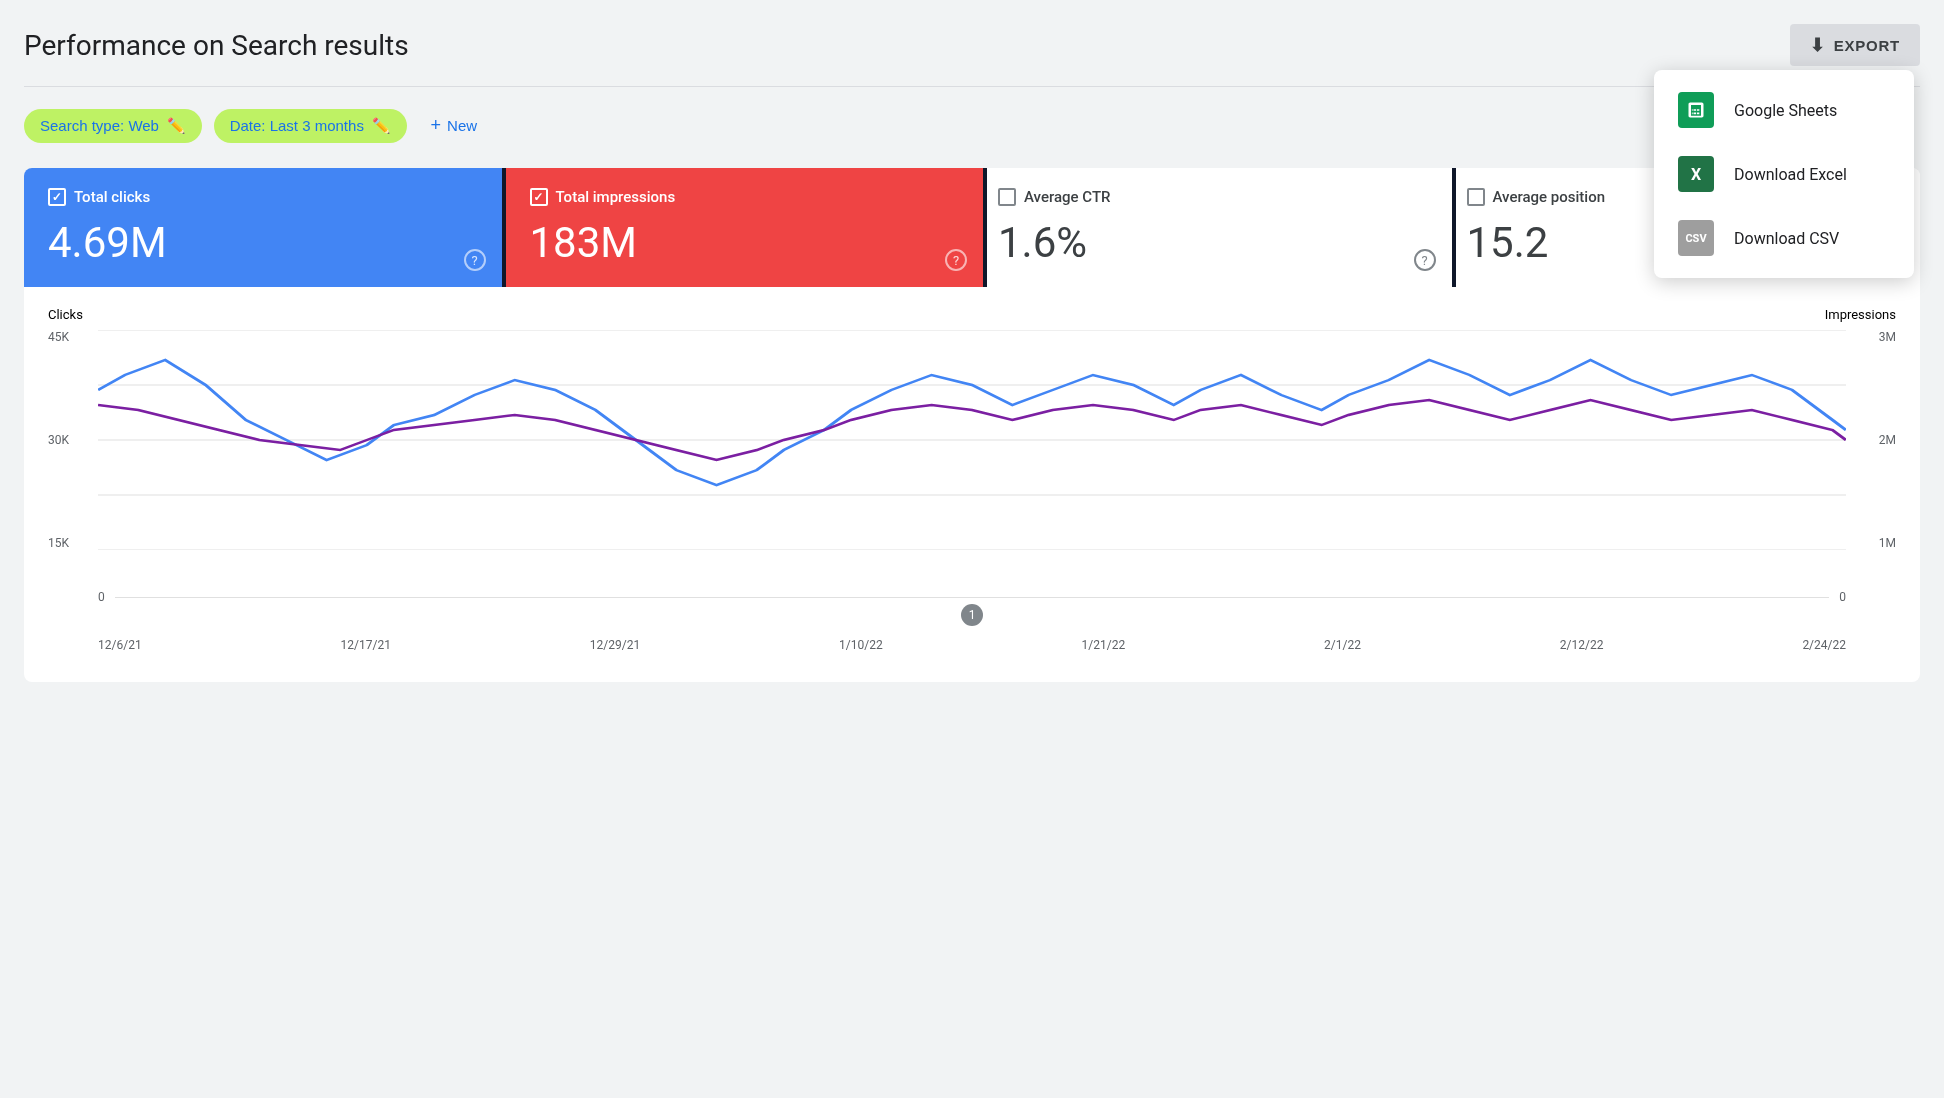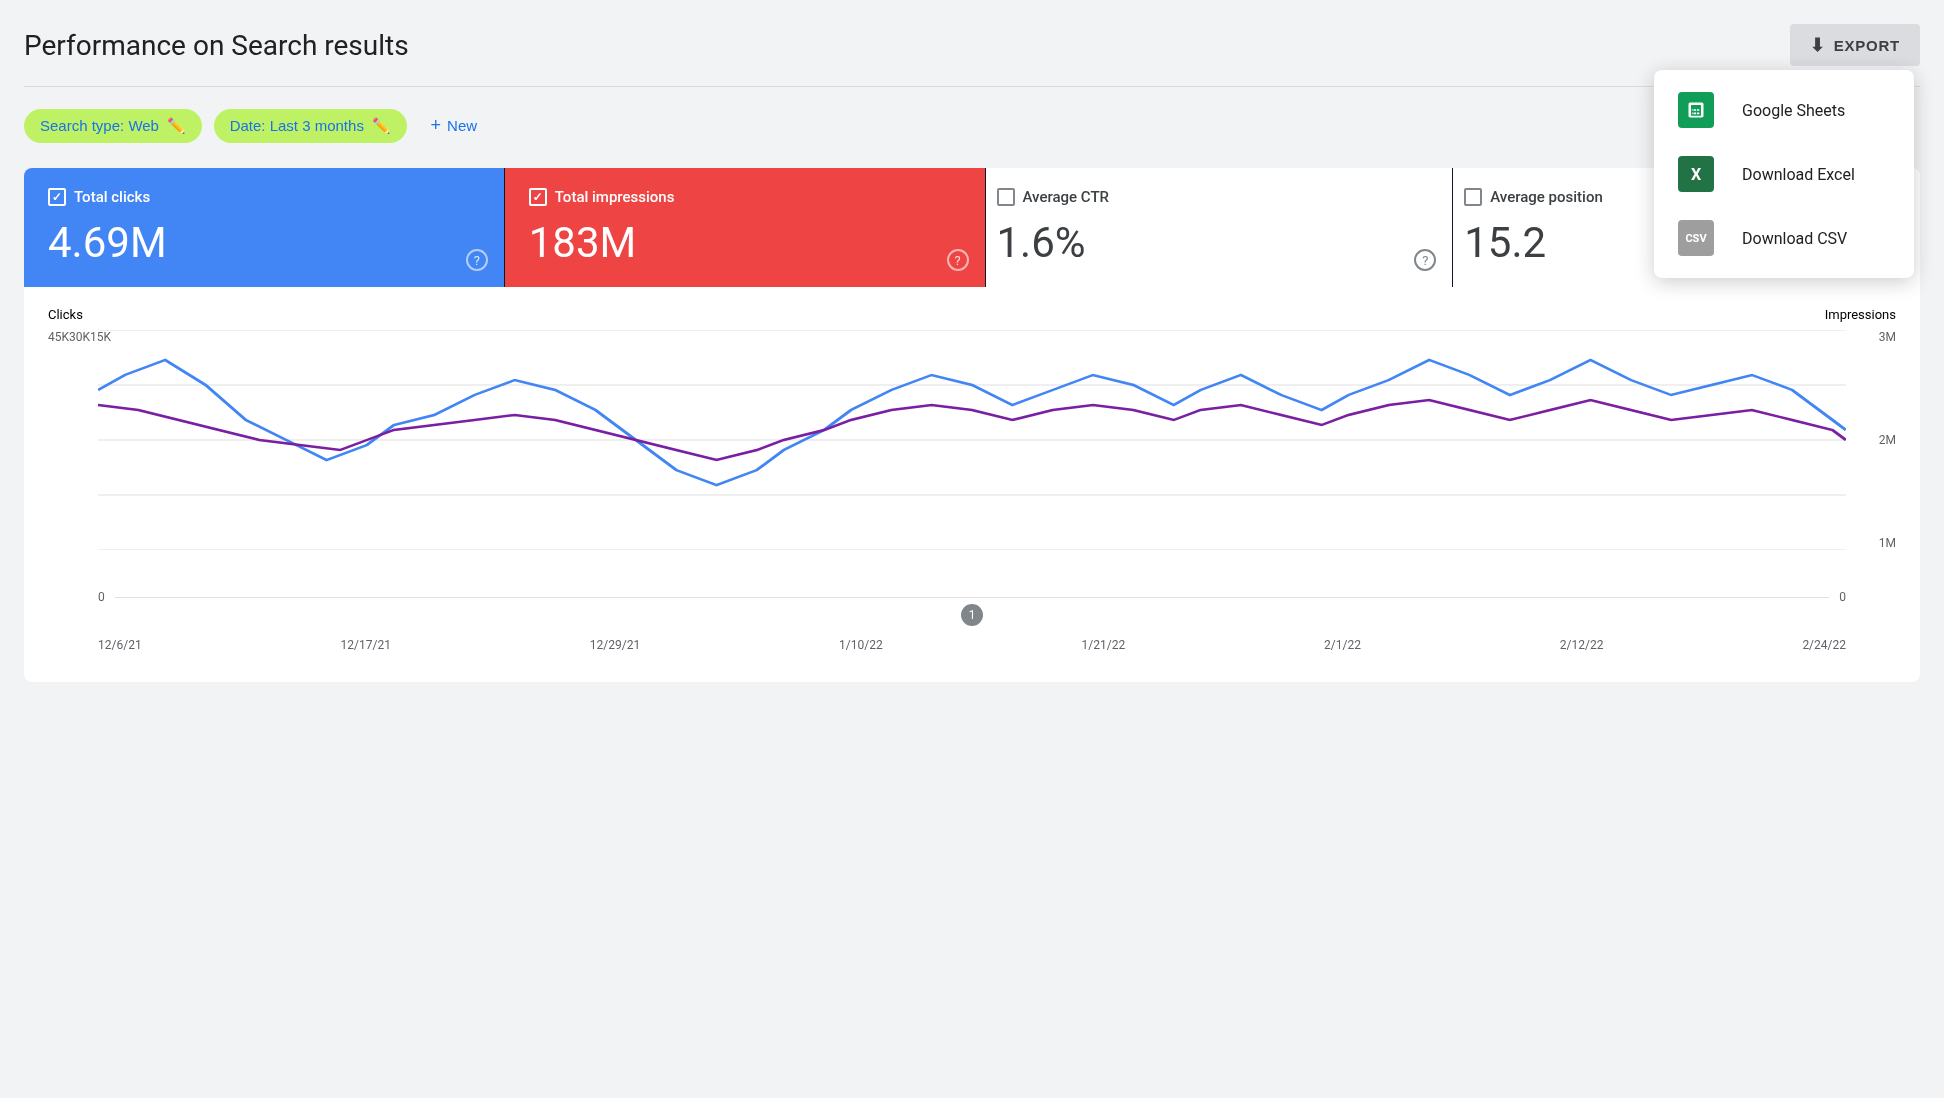--- a/index.html
+++ b/index.html
@@ -75,21 +75,21 @@
     .metrics-row {
       display: flex;
       margin-bottom: 0;
       background: #fff;
       border-radius: 8px 8px 0 0;
       overflow: hidden;
     }
     .metric-card {
       flex: 1;
       padding: 20px 24px;
-      border-right: 1px solid #0f172a;
+      border-right: 4px solid #0f172a;
       position: relative;
     }
     .metric-card:last-child { border-right: none; }
     .metric-card.active-blue {
       background: #4285f4;
     }
     .metric-card.active-purple {
       background: #ef4444;
     }
     .metric-card.inactive {
@@ -170,21 +170,21 @@
     .chart-area {
       position: relative;
       height: 260px;
     }
     .chart-y-axis-left {
       position: absolute;
       left: 0;
       top: 0;
       bottom: 40px;
       display: flex;
-      flex-direction: row;
+      flex-direction: column;
       justify-content: space-between;
       width: 45px;
     }
     .chart-y-axis-right {
       position: absolute;
       right: 0;
       top: 0;
       bottom: 40px;
       display: flex;
       flex-direction: column;
@@ -219,21 +219,21 @@
       background: #fff;
       border-radius: 8px;
       box-shadow: 0 4px 20px rgba(0,0,0,0.2);
       z-index: 100;
       min-width: 260px;
       padding: 8px 0;
     }
     .dropdown-item {
       display: flex;
       align-items: center;
-      gap: 28px;
+      gap: 20px;
       padding: 14px 24px;
       cursor: pointer;
       font-size: 16px;
       color: #202124;
     }
     .dropdown-icon {
       width: 36px;
       height: 36px;
       border-radius: 4px;
       display: flex;

